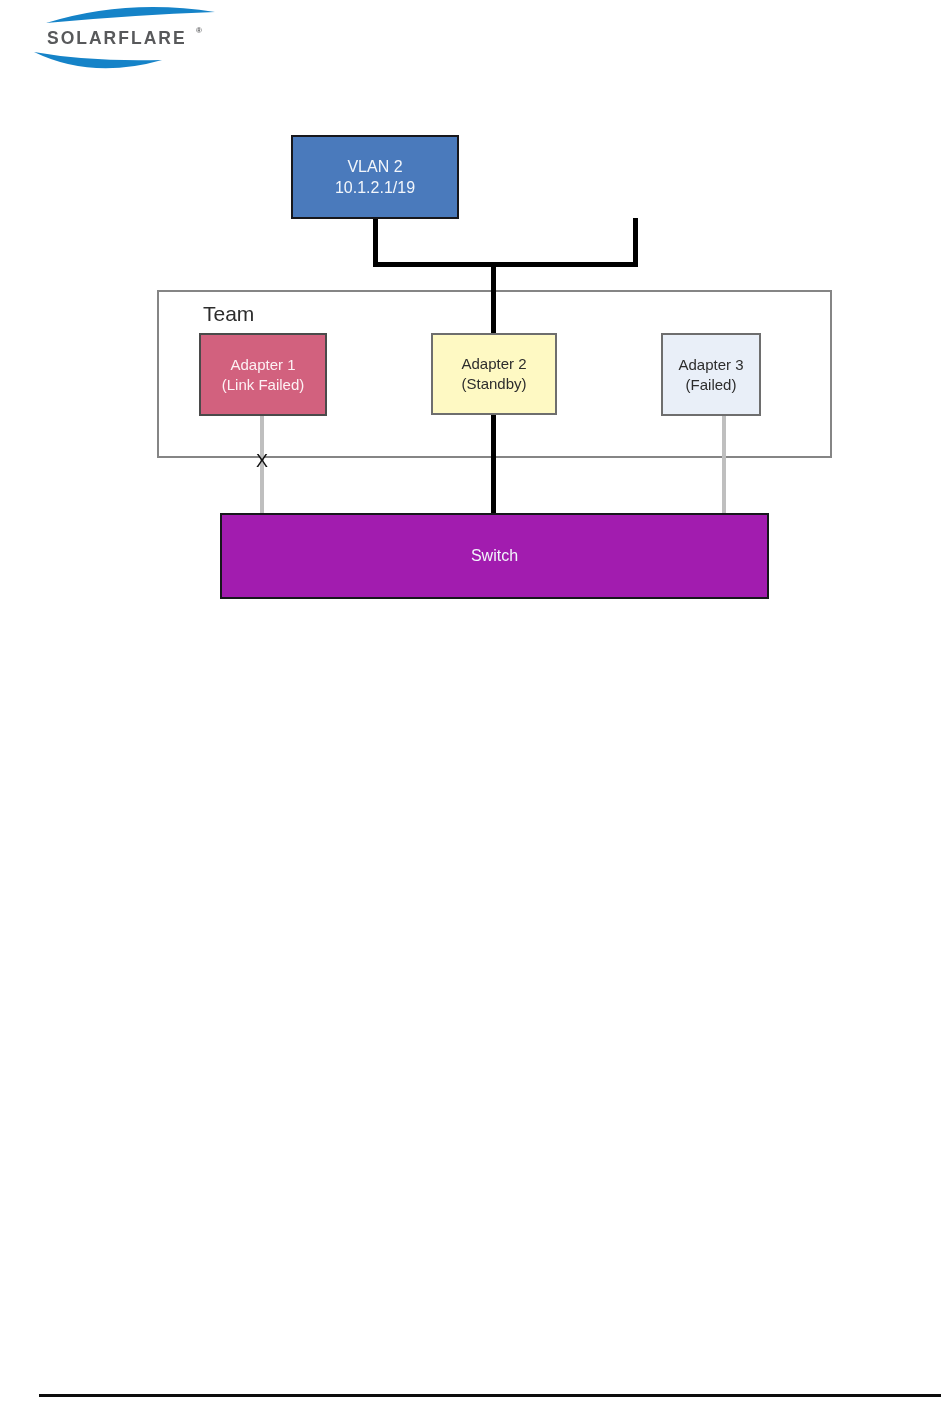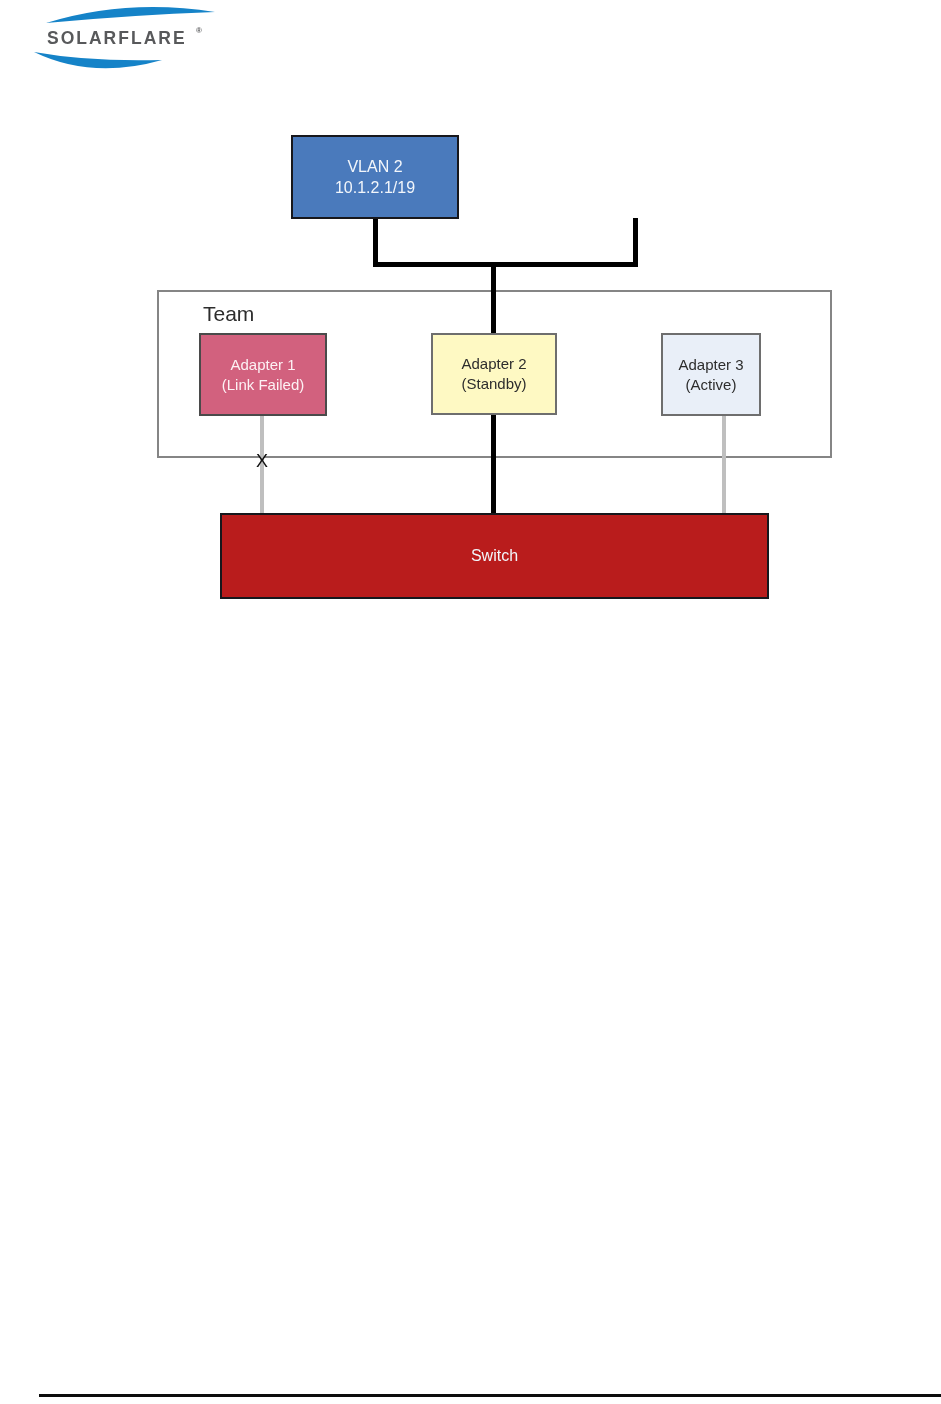--- a/index.html
+++ b/index.html
@@ -30,21 +30,21 @@
     position:absolute; left:133px; top:290px; width:675px; height:168px;
     border:2px solid #858585; box-sizing:border-box; background:transparent;
   }
   .team-label { position:absolute; left:44px; top:10px; font-size:21px; color:#2d2d2d; }
 
   .adapter { font-size:15px; line-height:20px; }
   #adapter1 { left:175px; top:333px; width:128px; height:83px; background:#D2617E; border:2px solid #4a4a4a; color:#fdf1f4; }
   #adapter2 { left:407px; top:333px; width:126px; height:82px; background:#fef9c3; border:2px solid #6e6e6e; color:#2d2d2d; }
   #adapter3 { left:637px; top:333px; width:100px; height:83px; background:#E9EFF8; border:2px solid #6e6e6e; color:#2d2d2d; }
 
-  #switch-box { left:196px; top:513px; width:549px; height:86px; background:#b91c1c; border:2px solid #17171c; color:#f2f6fb; font-size:16px; }
+  #switch-box { left:196px; top:513px; width:549px; height:86px; background:#a21caf; border:2px solid #17171c; color:#f2f6fb; font-size:16px; }
 
   .link { position:absolute; }
   .link.black { background:#000000; }
   .link.gray  { background:#BFBFBF; }
 
   .xmark {
     position:absolute; left:229px; top:451px; width:18px; height:20px;
     text-align:center; font-size:18px; line-height:20px; color:#101010;
   }
 
@@ -84,21 +84,21 @@
   <div class="node adapter" id="adapter1">
     <div>Adapter 1</div>
     <div>(Link Failed)</div>
   </div>
   <div class="node adapter" id="adapter2">
     <div>Adapter 2</div>
     <div>(Standby)</div>
   </div>
   <div class="node adapter" id="adapter3">
     <div>Adapter 3</div>
-    <div>(Active)</div>
+    <div>(Failed)</div>
   </div>
 
   <div class="node" id="switch-box">
     <div>Switch</div>
   </div>
 
   <div class="footer-rule"></div>
 
 </div>
 

